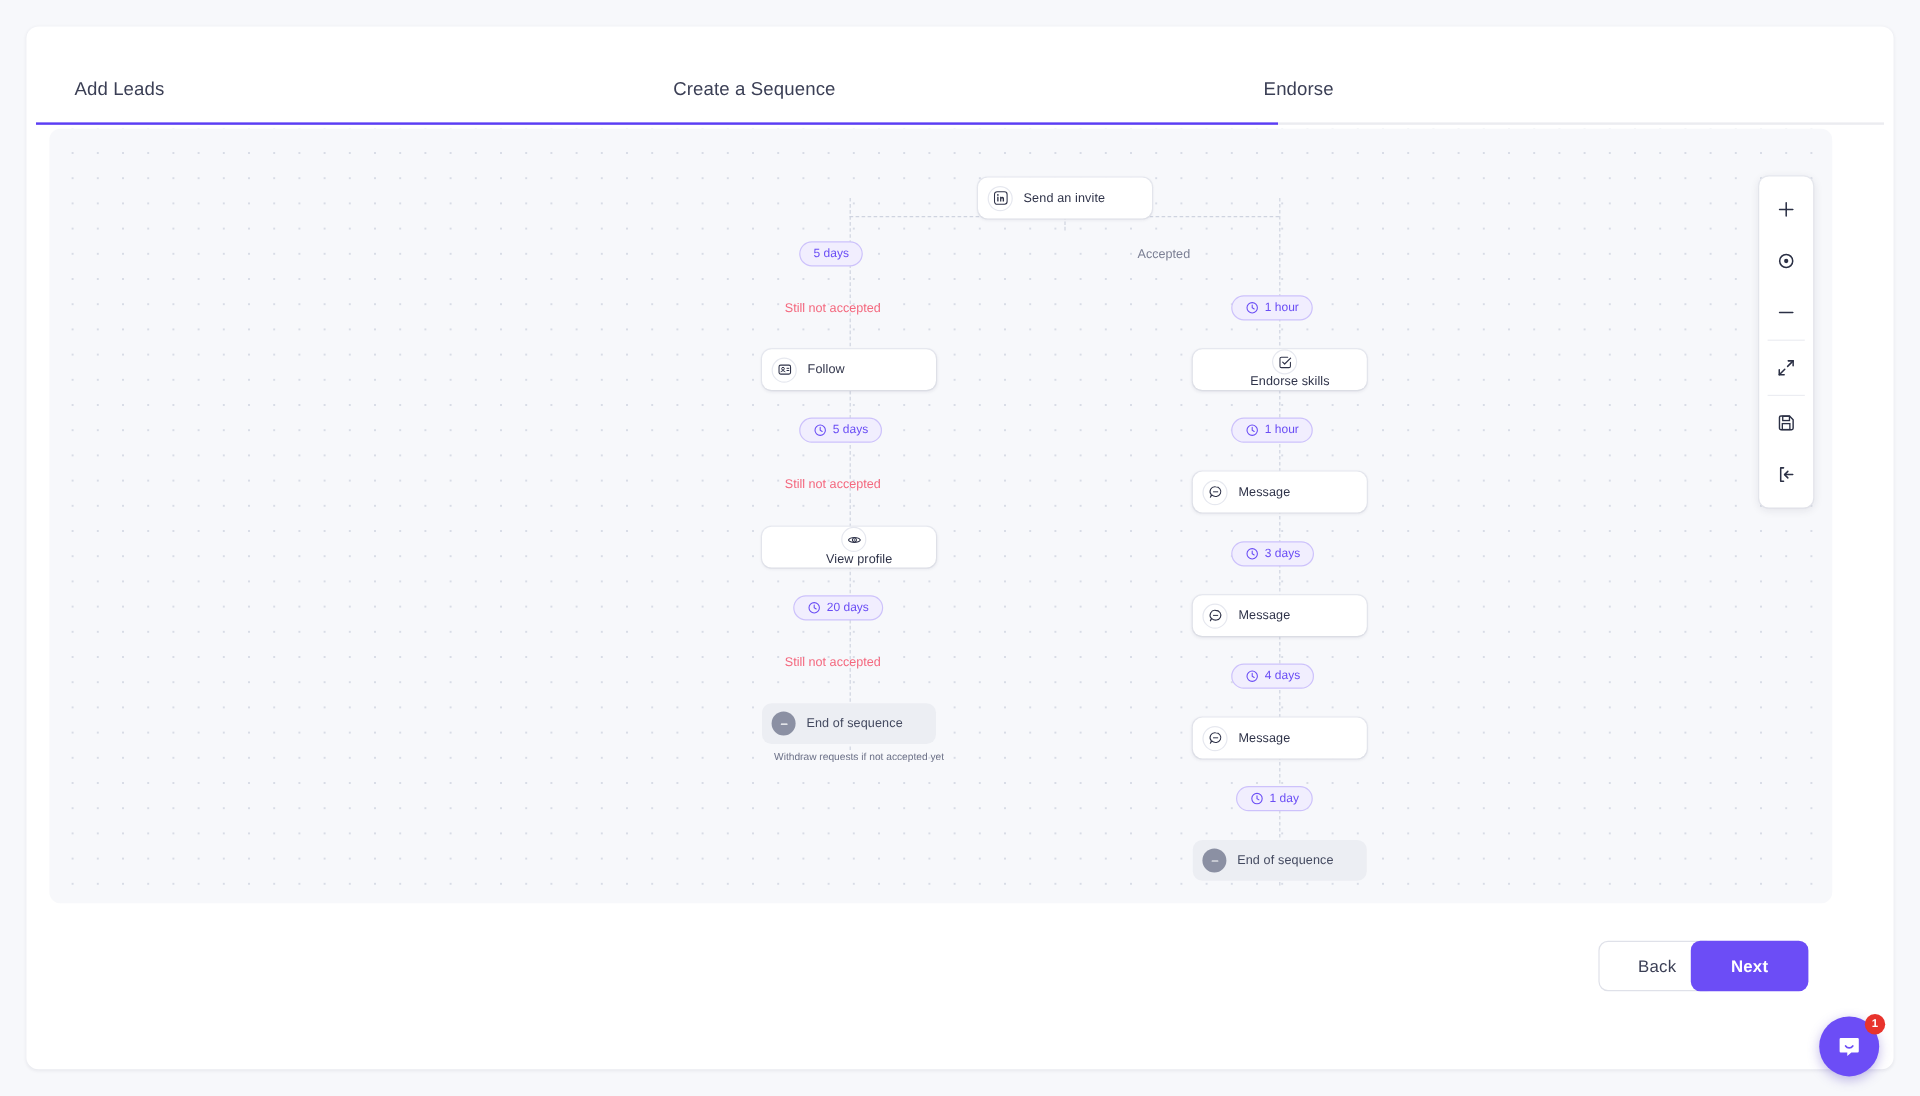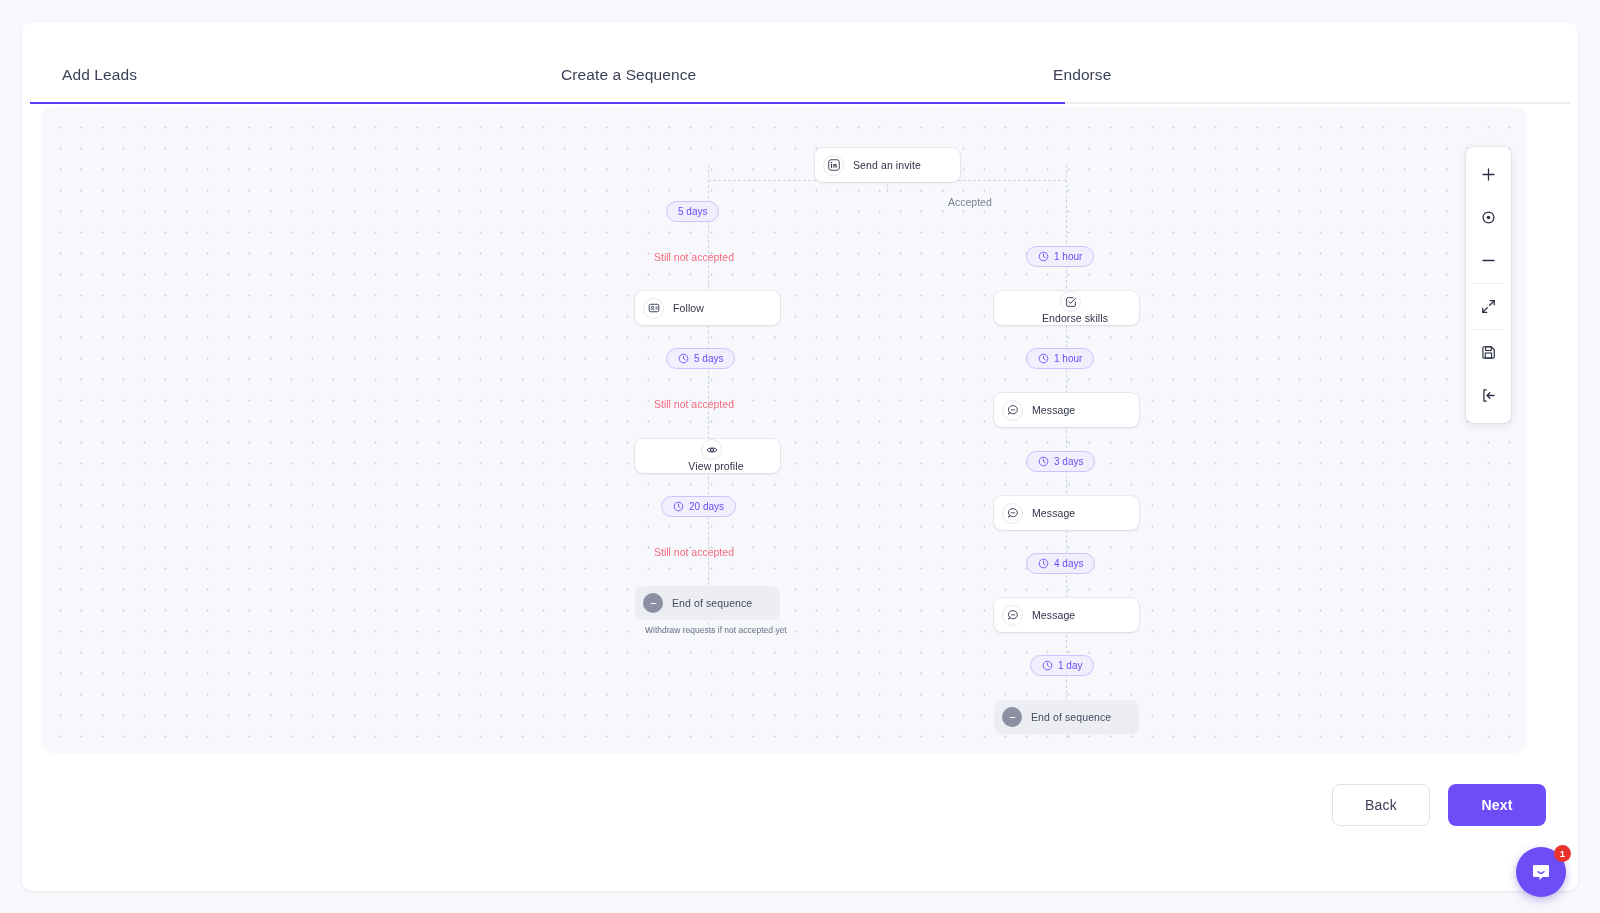--- a/index.html
+++ b/index.html
@@ -250,21 +250,20 @@
     color: #3b3f55;
     margin-left: 36px;
   }
   .btn-next {
     left: 1387px;
     top: 762px;
     width: 98px;
     background: #6c4df6;
     color: #fff;
     font-weight: 600;
-    margin-left: 39px;
   }
 
   
   .chat {
     position: absolute;
     left: 1516px;
     top: 847px;
     width: 50px;
     height: 50px;
     border-radius: 50%;
@@ -323,21 +322,21 @@
             <svg width="12" height="12" viewBox="0 0 16 16">
               <rect x="1" y="1" width="14" height="14" rx="3" fill="none" stroke="#2f3349" stroke-width="1.2"></rect>
               <rect x="4" y="6.6" width="1.5" height="5.2" fill="#2f3349"></rect>
               <circle cx="4.75" cy="4.6" r="0.95" fill="#2f3349"></circle>
               <path d="M7.2 11.8 V6.6 h1.4 v0.7 a1.7 1.7 0 0 1 3 1.1 v3.4 h-1.5 V8.8 a0.8 0.8 0 0 0-1.5 0 v3 z" fill="#2f3349"></path>
             </svg>
           </span>
           <span class="label">Send an invite</span>
         </div>
 
-        <div class="branch-label pos" style="left:907px; top:89px;">Accepted</div>
+        <div class="branch-label pos" style="left:907px; top:99px;">Accepted</div>
 
         <div class="pill" style="left:625px; top:94px;">5 days</div>
 
         <div class="branch-label neg" style="left:613px; top:144px;">Still not accepted</div>
 
         <div class="node" style="left:594px; top:184px;">
           <span class="ico">
             <svg width="12" height="12" viewBox="0 0 16 16">
               <rect x="1.6" y="3" width="12.8" height="10" rx="1.8" fill="none" stroke="#2f3349" stroke-width="1.2"></rect>
               <circle cx="6" cy="7" r="1.5" fill="none" stroke="#2f3349" stroke-width="1.1"></circle>

